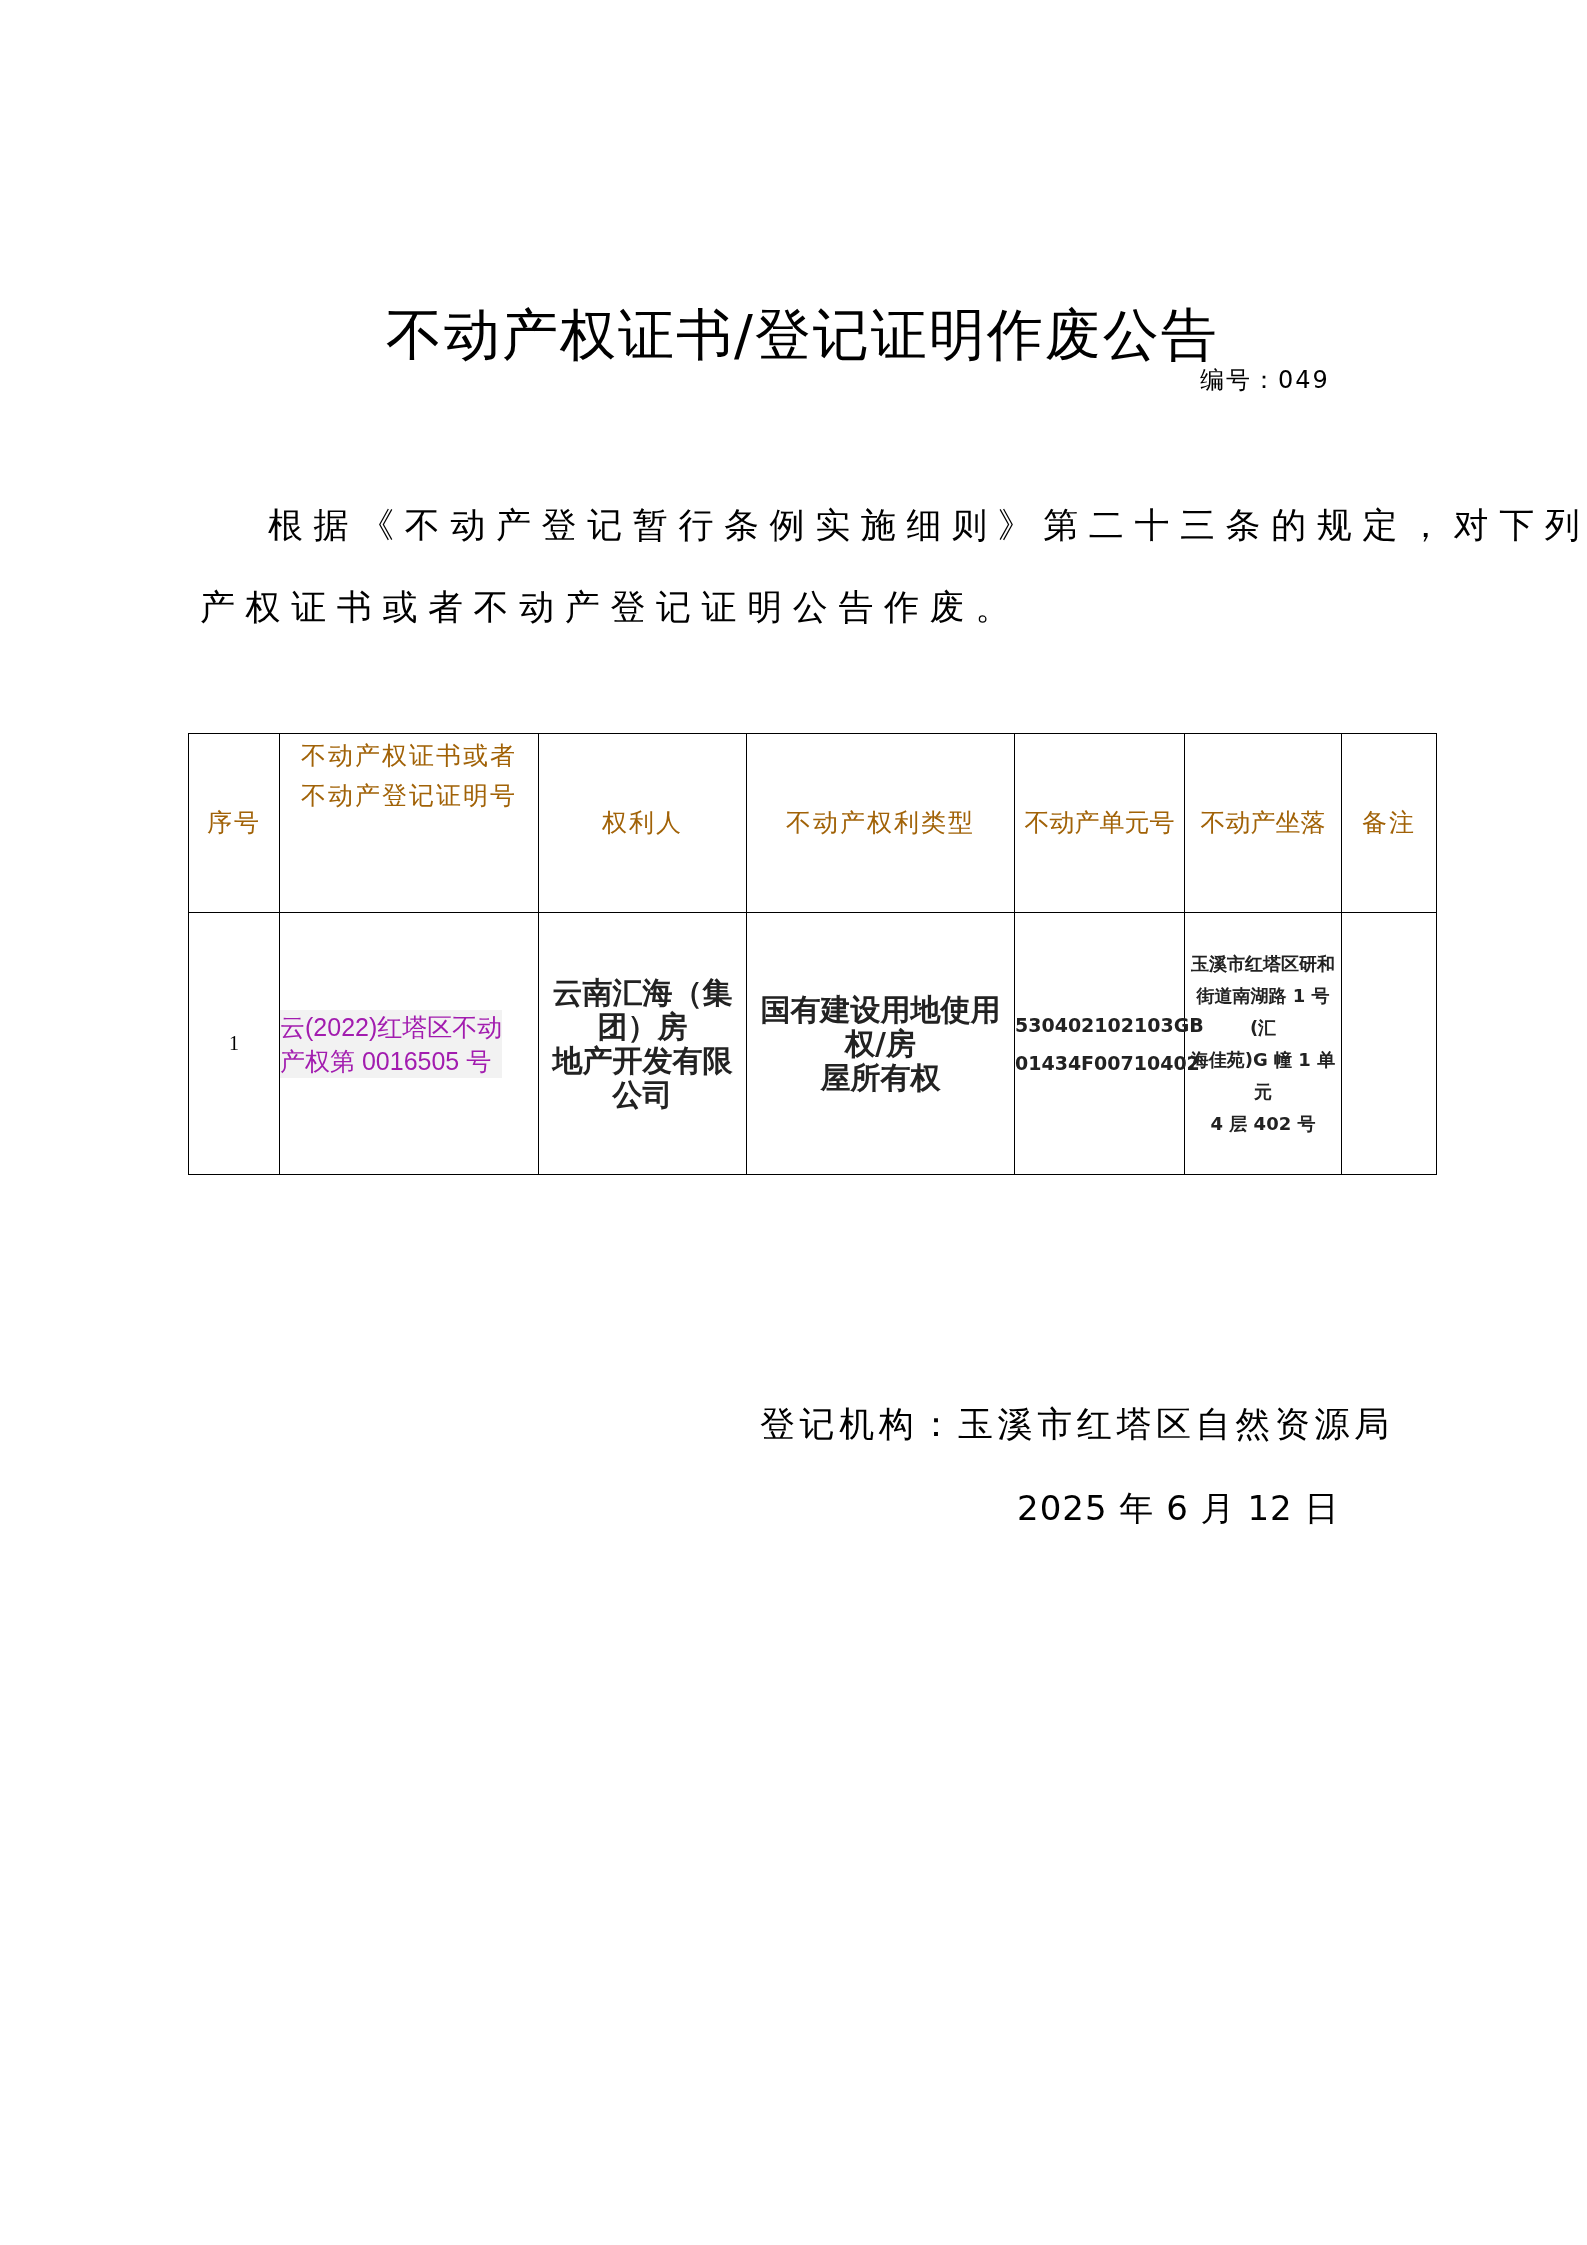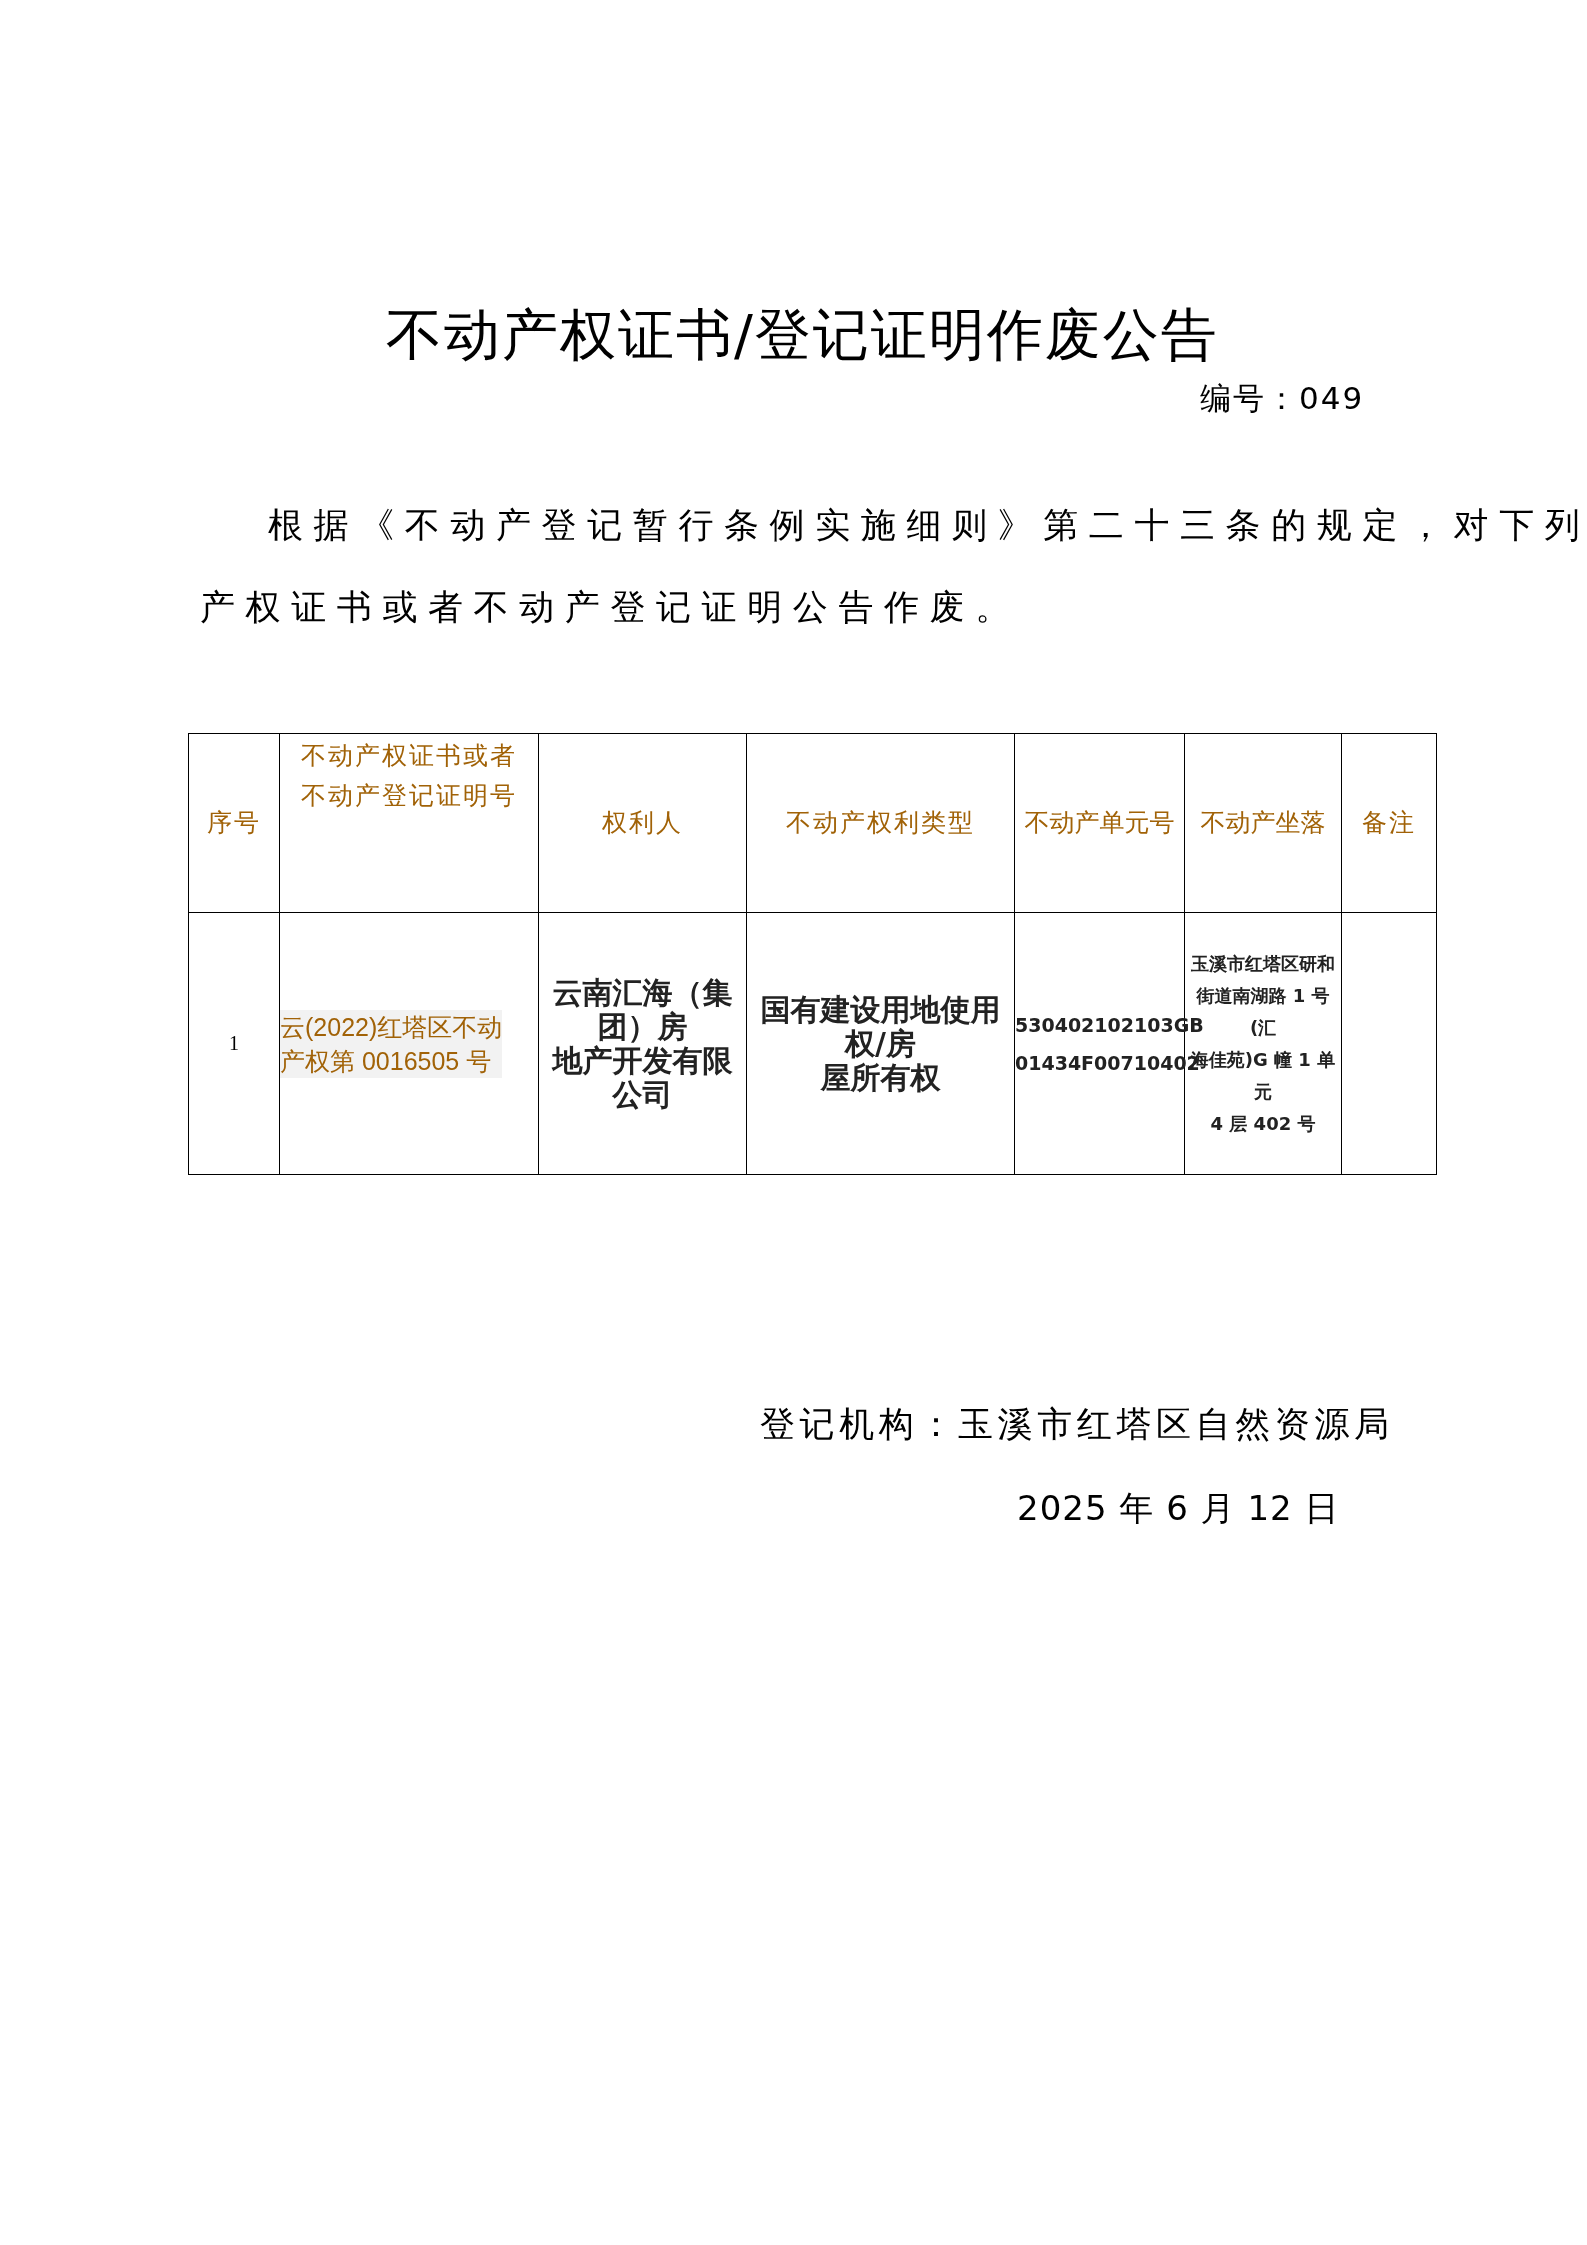--- a/index.html
+++ b/index.html
@@ -1,32 +1,32 @@
 <!DOCTYPE html>
 <html><head>
 <meta charset="utf-8">
 <style>
   html, body { margin: 0; padding: 0; background: #ffffff; }
   body { width: 1587px; height: 2245px; position: relative; overflow: hidden;
          font-family: "DejaVu Sans", "Liberation Sans", sans-serif; color: #000; }
   .abs { position: absolute; white-space: nowrap; }
   #title { left: 386px; top: 282px; font-size: 56px; letter-spacing: 2px; line-height: 66px; font-weight: normal; margin-top: 20px; }
-  #doc-no { left: 1200px; top: 378px; font-size: 31px; line-height: 40px; letter-spacing: 2px; }
+  #doc-no { left: 1200px; top: 360px; font-size: 24px; line-height: 40px; letter-spacing: 2px; }
   .para { font-size: 35px; letter-spacing: 10.6px; line-height: 44px; }
   #para1 { left: 268px; top: 503px; }
   #para2 { left: 200px; top: 585px; }
   table#notice-table { position: absolute; left: 188px; top: 733px; width: 1248px;
          border-collapse: collapse; table-layout: fixed; }
   #notice-table td { border: 1.5px solid #000; padding: 0; text-align: center; vertical-align: middle; }
   #notice-table tr.head { height: 179px; }
   #notice-table tr.row { height: 262px; }
   .hcell { font-size: 25px; letter-spacing: 2px; line-height: 40px; color: #a16207; }
   .hcell.top { vertical-align: top !important; padding-top: 2px !important; }
   .seq { font-family: "Liberation Serif", "DejaVu Serif", serif; font-size: 20px; }
-  .cert { display: inline-block; background: #f2f2f2; text-align: left; font-size: 25px; line-height: 34px; color: #a16207;
+  .cert { display: inline-block; background: #f2f2f2; text-align: left; font-size: 25px; line-height: 34px; color: #a21caf;
           font-family: "Liberation Sans", sans-serif; }
   .bold { font-weight: bold; font-size: 30px; line-height: 34px; color: #222; }
   .bold.small { font-size: 19px; line-height: 38px; }
   .bold.addr { font-size: 18px; line-height: 32px; }
   #agency { left: 760px; top: 1402px; font-size: 35px; letter-spacing: 4.6px; line-height: 44px; }
   #date { left: 985px; top: 1486px; font-size: 34px; line-height: 44px; letter-spacing: 1px; margin-left: 32px; }
 </style>
 </head>
 <body>
 

